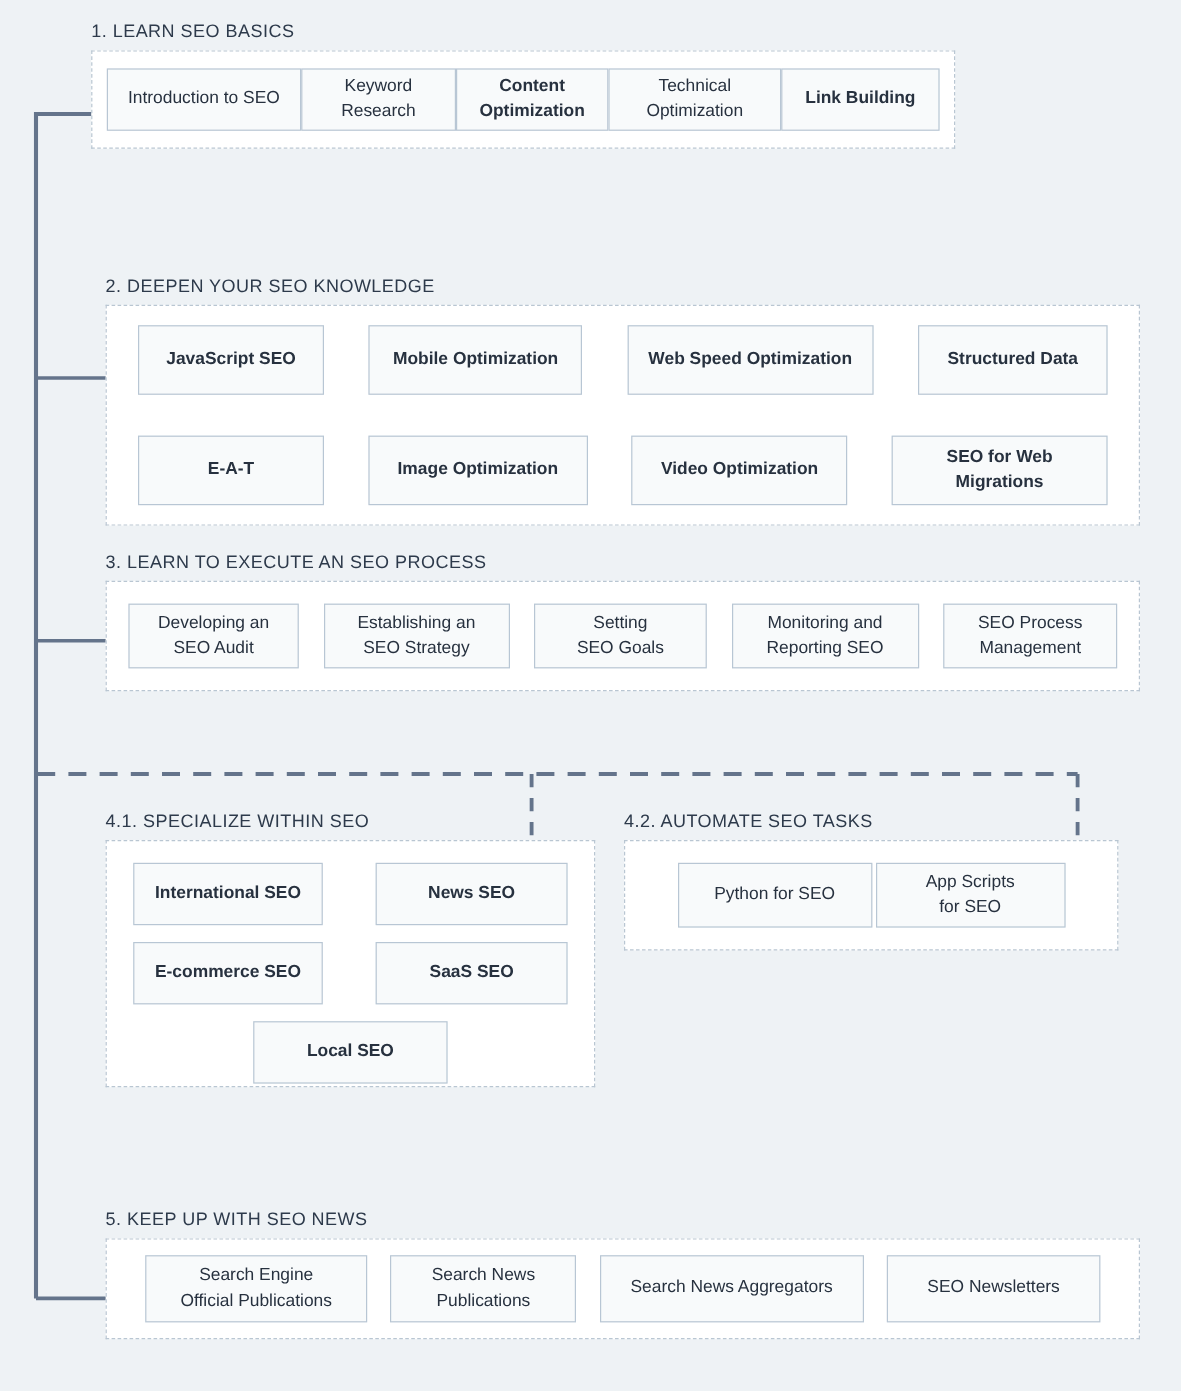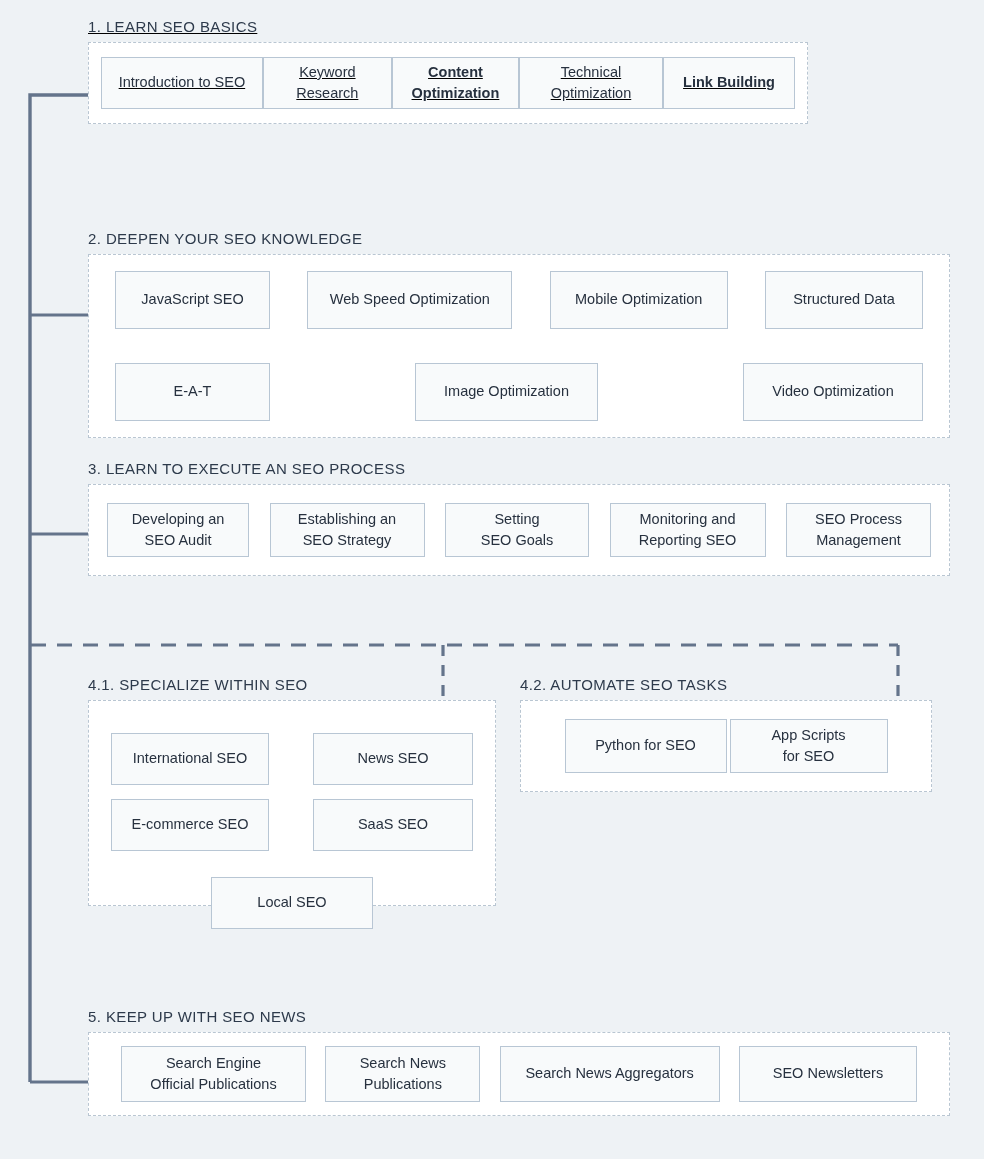--- a/index.html
+++ b/index.html
@@ -52,39 +52,40 @@
 
   .panel.rows {
     flex-direction: column;
     justify-content: center;
   }
 
   .row {
     display: flex;
     width: 100%;
     align-items: flex-end;
+    font-weight: bold;
   }
 
   .node {
     border: 1.2px solid #b8c6d4;
     background: #f8fafb;
     color: #27313f;
     font-size: 14.5px;
     line-height: 1.45;
     text-align: center;
     display: flex;
     align-items: center;
     justify-content: center;
     padding: 4px 6px;
   }
 
   .node.bold { font-weight: 700; }
 
   
-  #sec1 { left: 88px; top: 18px; width: 720px; text-decoration: underline; }
+  #sec1 { left: 76px; top: 18px; width: 720px; }
   #sec1 .panel {
     height: 82px;
     padding: 0 12px;
   }
   #sec1 .node { height: 52px; }
 
   
   #sec2 { left: 88px; top: 198px; width: 862px; margin-top: 32px; }
   #sec2 .panel {
     height: 184px;
@@ -101,26 +102,26 @@
     height: 92px;
     padding: 0 18px;
     justify-content: space-between;
   }
   #sec3 .node { height: 54px; }
 
   
   #sec41 { left: 88px; top: 676px; width: 408px; }
   #sec41 .panel {
     height: 206px;
-    padding: 32px 22px;
+    padding: 18px 22px;
     flex-direction: column;
     justify-content: flex-start;
   }
   #sec41 .row { justify-content: space-between; margin-bottom: 14px; }
-  #sec41 .row.center { justify-content: center; margin-top: 12px; }
+  #sec41 .row.center { justify-content: center; }
   #sec41 .node { height: 52px; }
 
   #sec42 { left: 520px; top: 676px; width: 412px; }
   #sec42 .panel {
     height: 92px;
     padding: 0 20px;
     justify-content: center;
     gap: 3px;
   }
   #sec42 .node { height: 54px; }
@@ -173,28 +174,29 @@
       <div class="node" style="width:145px">Technical<br>Optimization</div>
       <div class="node bold" style="width:133px">Link Building</div>
     </div>
   </div>
 
   <div class="section" id="sec2">
     <div class="section-title">2. DEEPEN YOUR SEO KNOWLEDGE</div>
     <div class="panel rows">
       <div class="row">
         <div class="node" style="width:155px">JavaScript SEO</div>
+        <div class="node" style="width:178px">Mobile Optimization</div>
         <div class="node" style="width:205px">Web Speed Optimization</div>
-        <div class="node" style="width:178px">Mobile Optimization</div>
         <div class="node" style="width:158px">Structured Data</div>
       </div>
       <div class="row">
         <div class="node" style="width:155px">E-A-T</div>
         <div class="node" style="width:183px">Image Optimization</div>
         <div class="node" style="width:180px">Video Optimization</div>
+        <div class="node" style="width:180px">SEO for Web<br>Migrations</div>
       </div>
     </div>
   </div>
 
   <div class="section" id="sec3">
     <div class="section-title">3. LEARN TO EXECUTE AN SEO PROCESS</div>
     <div class="panel">
       <div class="node" style="width:142px">Developing an<br>SEO Audit</div>
       <div class="node" style="width:155px">Establishing an<br>SEO Strategy</div>
       <div class="node" style="width:144px">Setting<br>SEO Goals</div>

